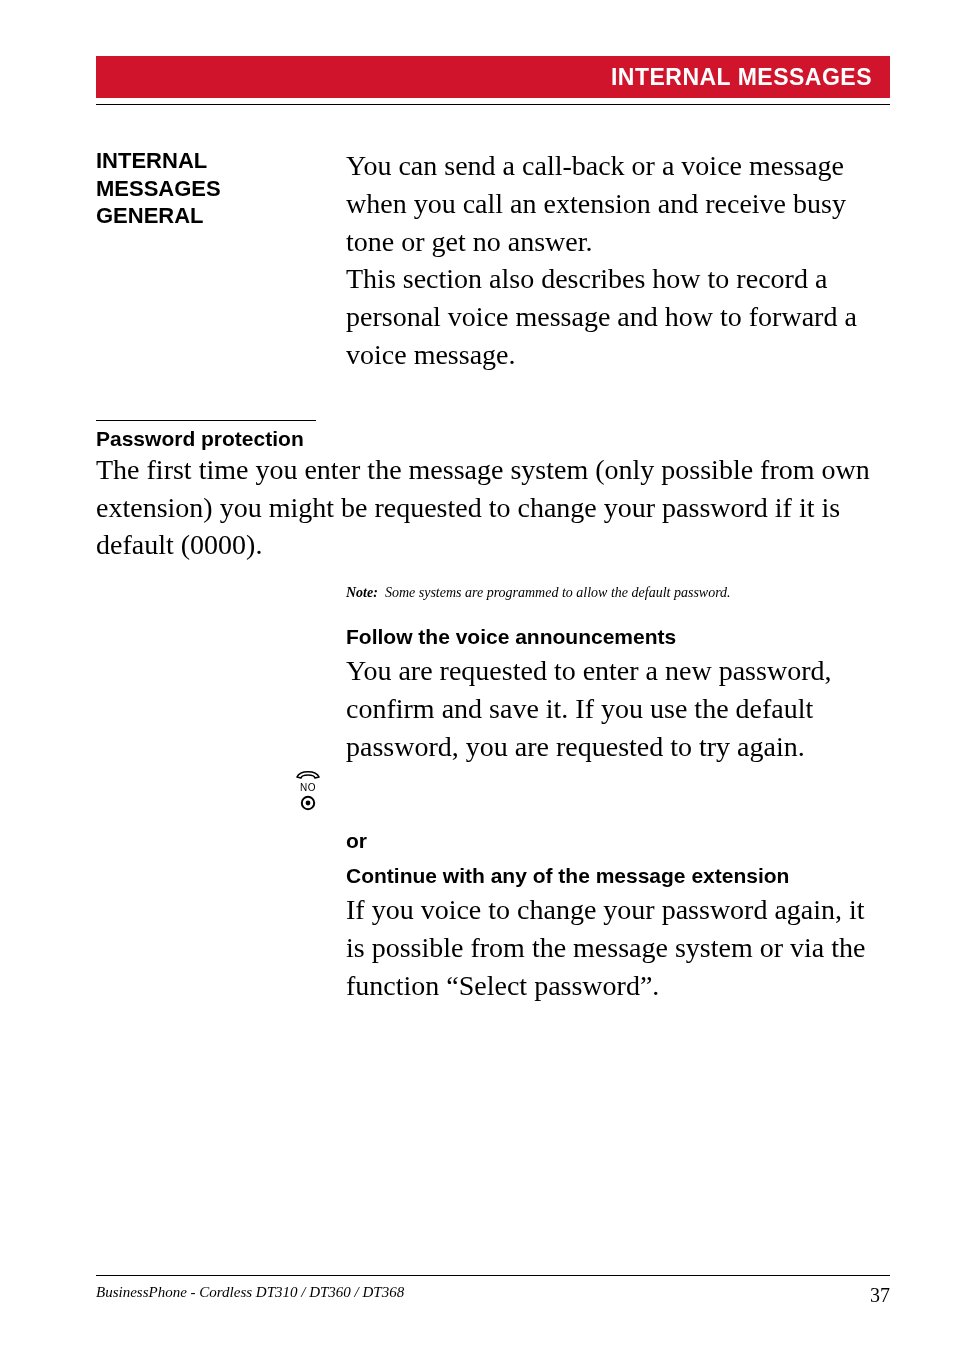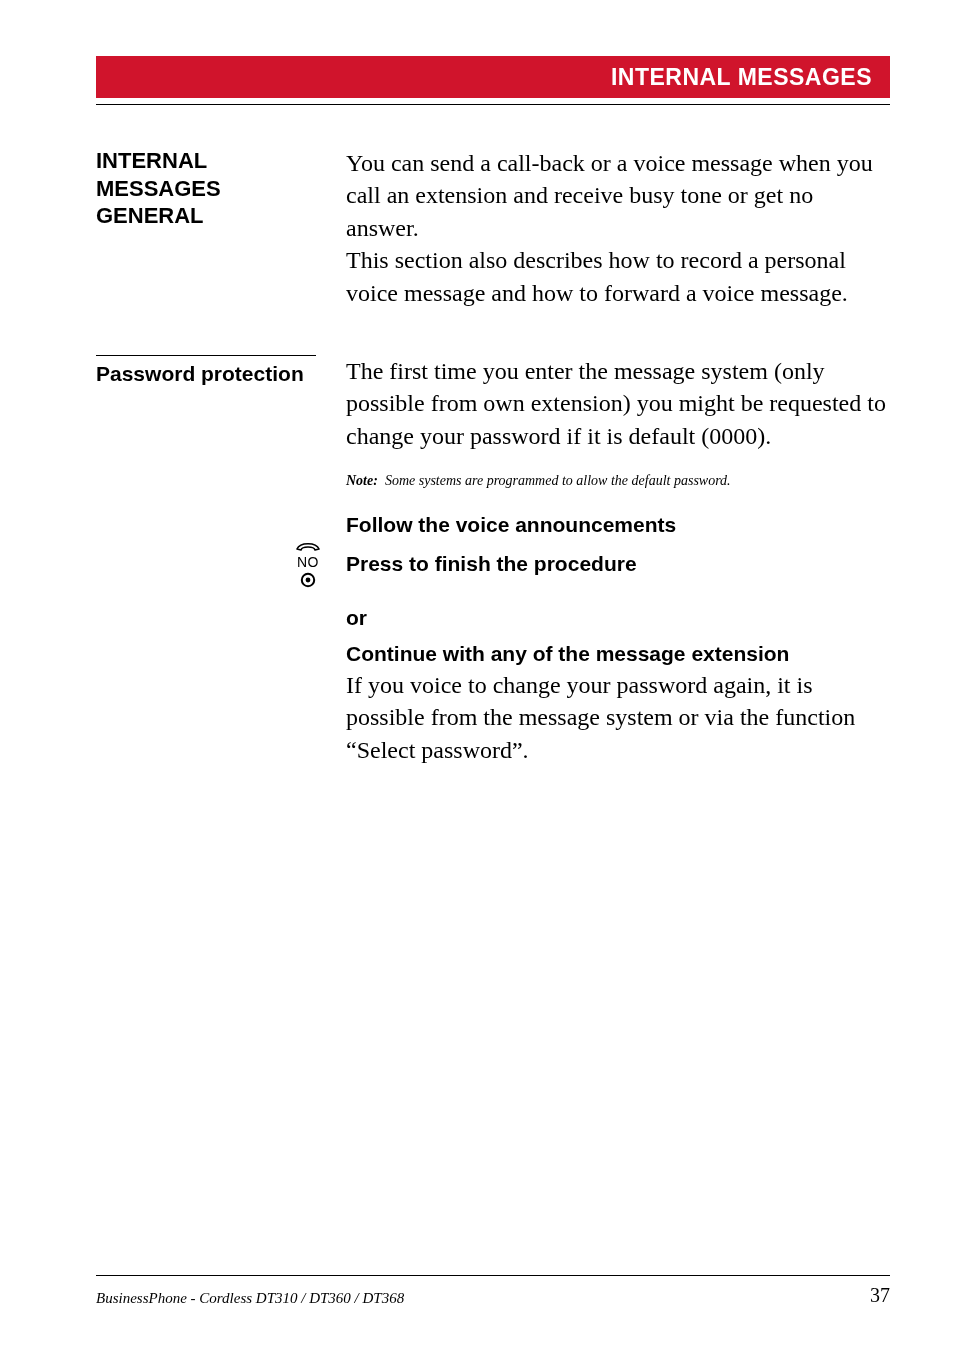--- a/index.html
+++ b/index.html
@@ -64,21 +64,21 @@
     font-size: 21px;
   }
   .divider-short {
     border: none;
     border-top: 1.5px solid #000;
     width: 220px;
     margin-bottom: 6px;
   }
   .body-text {
     font-family: 'Garamond', 'Times New Roman', serif;
-    font-size: 24px;
+    font-size: 28px;
     line-height: 1.35;
   }
   .note {
     font-family: 'Garamond', 'Times New Roman', serif;
     font-style: italic;
     font-size: 14px;
     line-height: 1.35;
   }
   .note-label {
     font-weight: bold;
@@ -98,33 +98,33 @@
     padding-right: 24px;
   }
   .icon-stack {
     display: flex;
     flex-direction: column;
     align-items: center;
     gap: 2px;
   }
   .no-label {
     font-family: Arial, Helvetica, sans-serif;
-    font-size: 14px;
+    font-size: 10px;
     letter-spacing: 0.5px;
   }
   .footer {
     position: absolute;
     bottom: 48px;
     left: 96px;
     right: 64px;
     border-top: 1px solid #000;
     padding-top: 8px;
     display: flex;
     justify-content: space-between;
-    align-items: flex-end;
+    align-items: flex-start;
   }
   .footer-left {
     font-family: 'Garamond', 'Times New Roman', serif;
     font-style: italic;
     font-size: 15px;
   }
   .footer-right {
     font-family: Liberation Serif, serif;
     font-size: 20px;
   }
@@ -148,58 +148,56 @@
         <div class="section-heading">GENERAL</div>
       </div>
       <div class="right-col body-text">
         You can send a call-back or a voice message when you call an extension and receive busy tone or get no answer.<br>
         This section also describes how to record a personal voice message and how to forward a voice message.
       </div>
     </div>
 
     <div class="spacer"></div>
 
-    <div class="row" style="margin-bottom:20px;">
+    <div class="row" style="margin-bottom:20px;flex-direction:column;">
       <div class="left-col">
         <hr class="divider-short">
         <div class="sub-heading">Password protection</div>
       </div>
       <div class="right-col body-text">The first time you enter the message system (only possible from own extension) you might be requested to change your password if it is default (0000).</div>
     </div>
 
     <div class="row" style="margin-bottom:20px;">
       <div class="left-col"></div>
       <div class="right-col note">
         <span class="note-label">Note:</span>&nbsp;&nbsp;<span>Some systems are programmed to allow the default password.</span>
       </div>
     </div>
 
     <div class="row" style="margin-bottom:0;">
       <div class="left-col"></div>
       <div class="right-col">
         <div class="bold-instr">Follow the voice announcements</div>
+        <div class="body-text" style="margin-top:2px;">You are requested to enter a new password, confirm and save it. If you use the default password, you are requested to try again.</div>
       </div>
     </div>
 
     <div class="row" style="margin-bottom:16px; align-items:center;">
       <div class="icon-col">
         <div class="icon-stack">
           <svg width="28" height="14" viewBox="0 0 28 14">
             <path d="M3 11 C6 4, 22 4, 25 11 L21 12 C20 8, 8 8, 7 12 Z" fill="none" stroke="#000" stroke-width="1.6" stroke-linejoin="round"></path>
           </svg>
           <span class="no-label">NO</span>
           <svg width="16" height="16" viewBox="0 0 16 16">
             <circle cx="8" cy="8" r="6.2" fill="none" stroke="#000" stroke-width="2"></circle>
             <circle cx="8" cy="8" r="2.4" fill="#000"></circle>
           </svg>
         </div>
       </div>
-      <div class="right-col">
-        <div class="bold-instr">Press to finish the procedure</div>
-      </div>
     </div>
 
     <div class="row" style="margin-bottom:8px;">
       <div class="left-col"></div>
       <div class="right-col">
         <div class="bold-instr">or</div>
       </div>
     </div>
 
     <div class="row">

